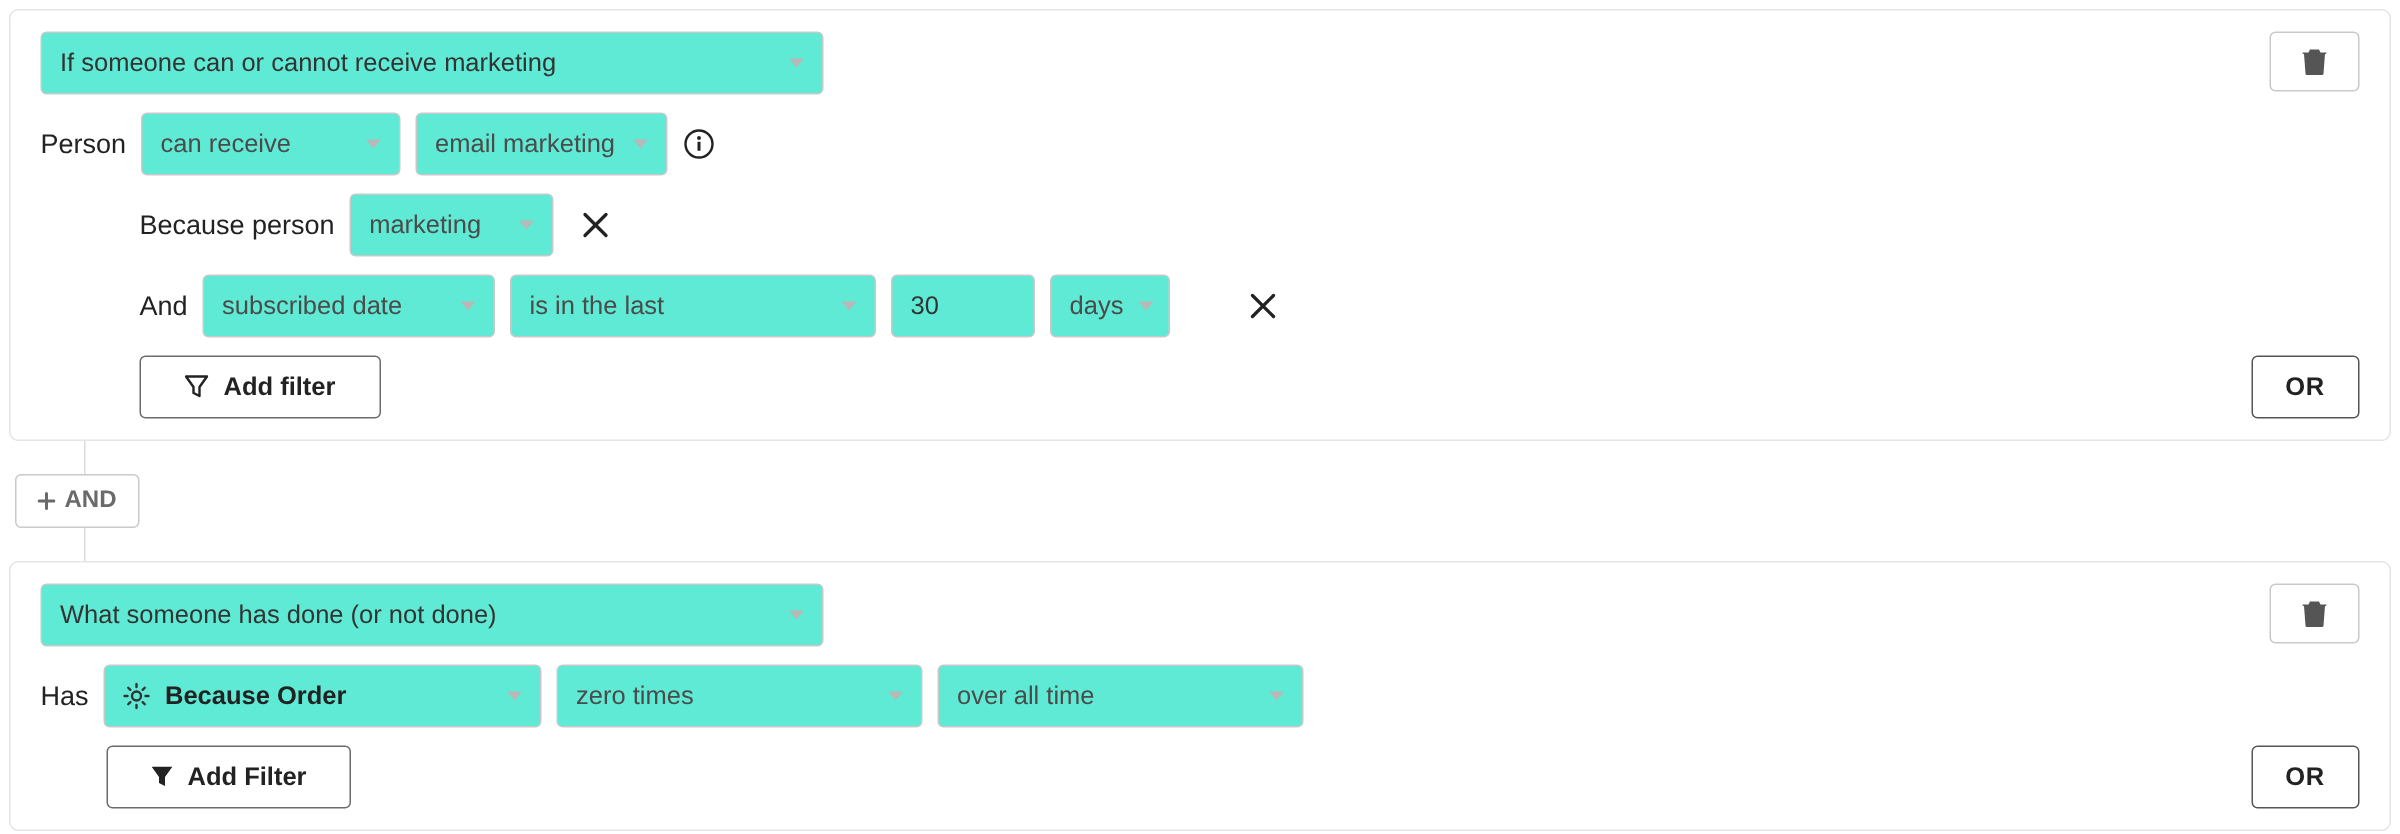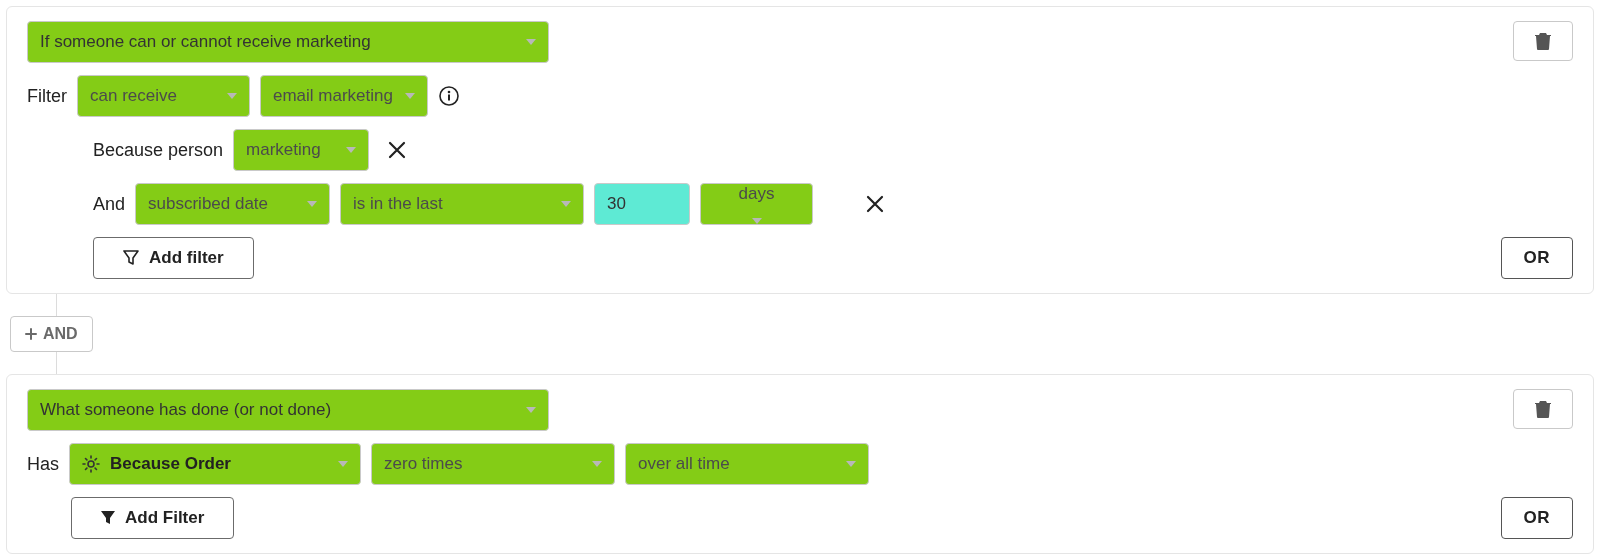--- a/index.html
+++ b/index.html
@@ -25,21 +25,21 @@
       flex-wrap: wrap;
     }
     .row:last-child { margin-bottom: 0; }
     .top-row { justify-content: space-between; align-items: flex-start; }
     .select-box {
       display: flex;
       align-items: center;
       justify-content: space-between;
       border: 1px solid #c9c9c9;
       border-radius: 4px;
-      background: #84cc16;
+      background: #5eead4;
       height: 42px;
       padding: 0 12px;
       font-size: 17px;
       color: #4b4b4b;
       cursor: pointer;
       gap: 10px;
     }
     .select-box.large-primary {
       width: 522px;
       color: #333;
@@ -143,21 +143,21 @@
       margin-top: 6px;
     }
     .info-icon {
       width: 22px; height: 22px;
       display: flex; align-items: center; justify-content: center;
     }
     .w-190 { width: 173px; }
     .w-170 { width: 168px; }
     .w-130 { width: 136px; }
     .w-230 { width: 244px; }
-    .w-100 { width: 113px; flex-direction: column; }
+    .w-100 { width: 80px; }
     .w-290 { width: 292px; }
     .w-170s { width: 195px; }
     .gear-prefix { display: flex; align-items: center; gap: 10px; }
   </style>
 </head>
 <body>
 
 <div class="segment-card">
 
   <div class="row top-row">
@@ -166,21 +166,21 @@
       <span class="caret"></span>
     </div>
     <div class="icon-btn">
       <svg width="16" height="18" viewBox="0 0 16 18">
         <path fill="#555" d="M1 4h14l-1 13a1 1 0 0 1-1 1H3a1 1 0 0 1-1-1L1 4zm4-3h6l1 2H4l1-2zM0 3h16v1H0z"></path>
       </svg>
     </div>
   </div>
 
   <div class="row">
-    <span class="label-text">Filter</span>
+    <span class="label-text">Person</span>
     <div class="select-box w-190">
       <span>can receive</span>
       <span class="caret"></span>
     </div>
     <div class="select-box w-170">
       <span>email marketing</span>
       <span class="caret"></span>
     </div>
     <div class="info-icon">
       <svg width="20" height="20" viewBox="0 0 20 20">

